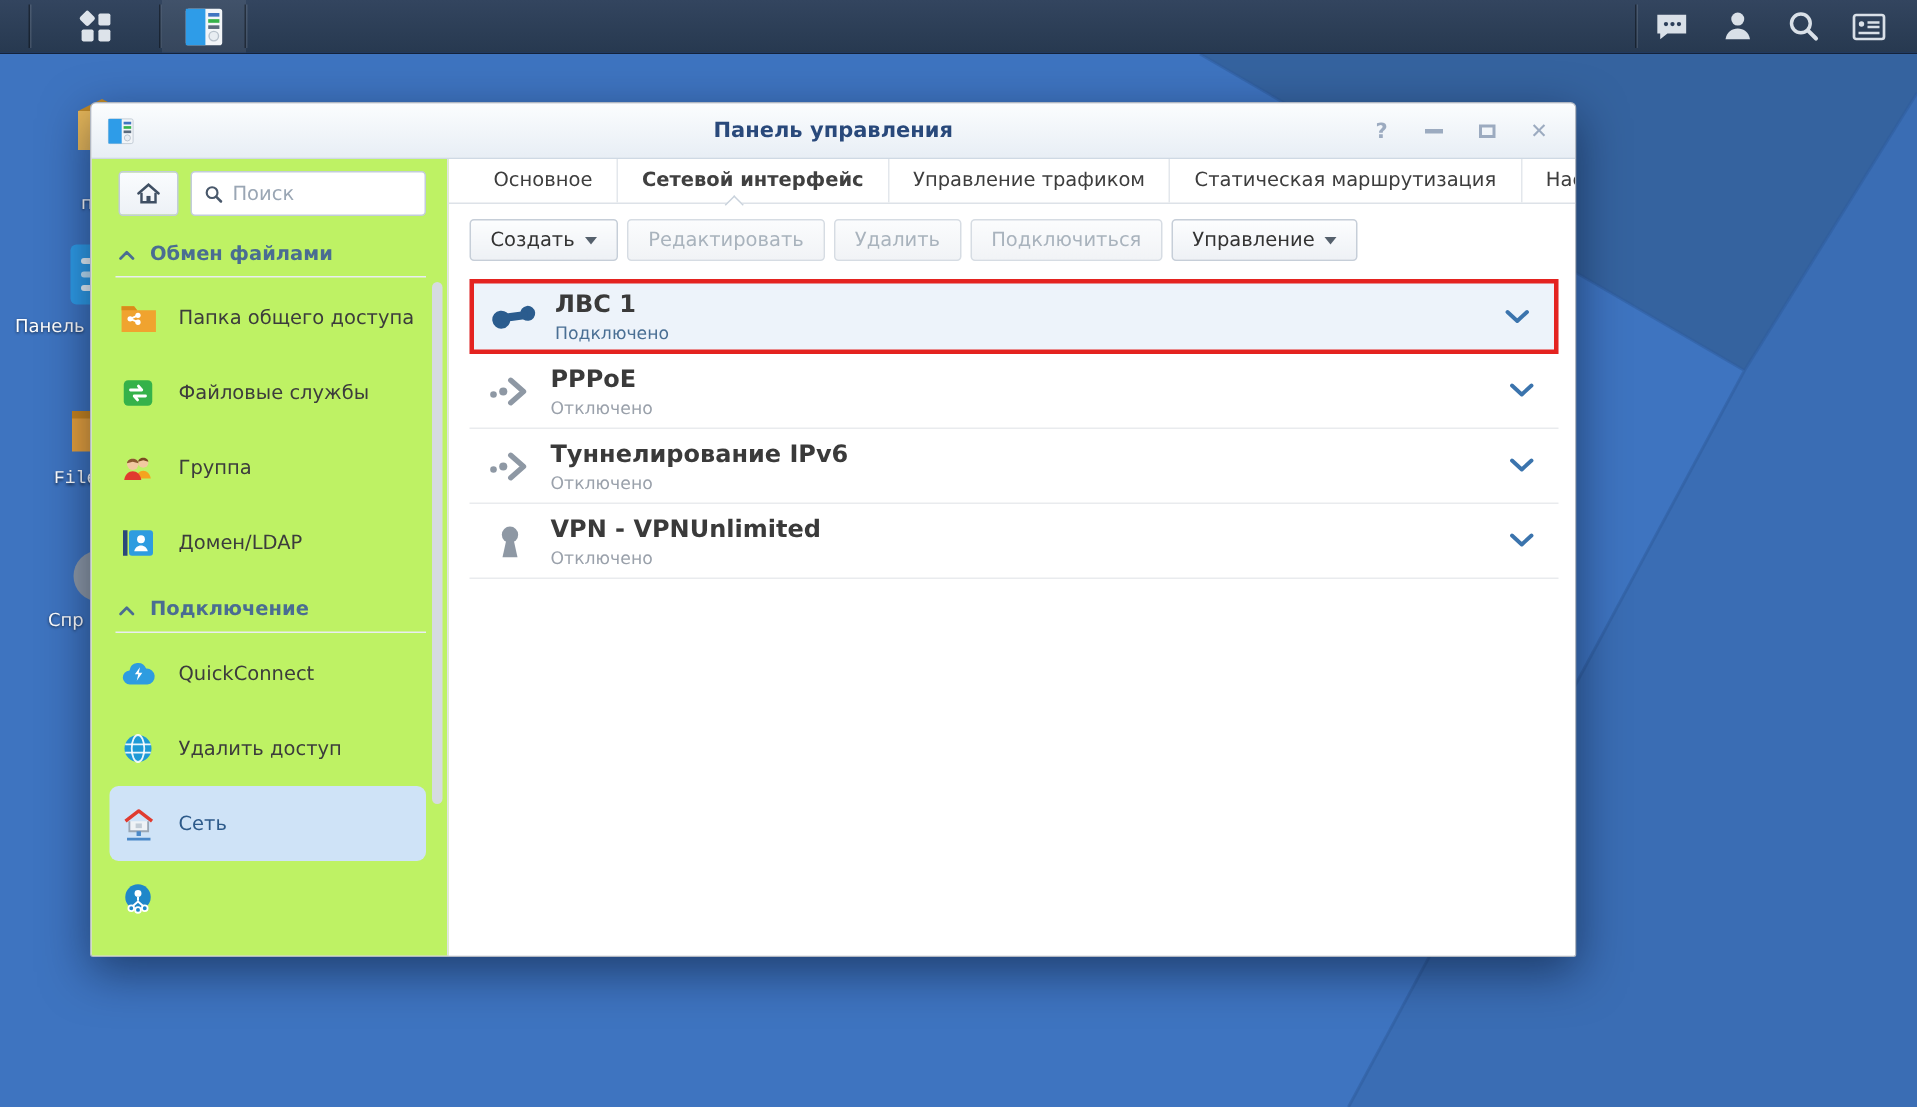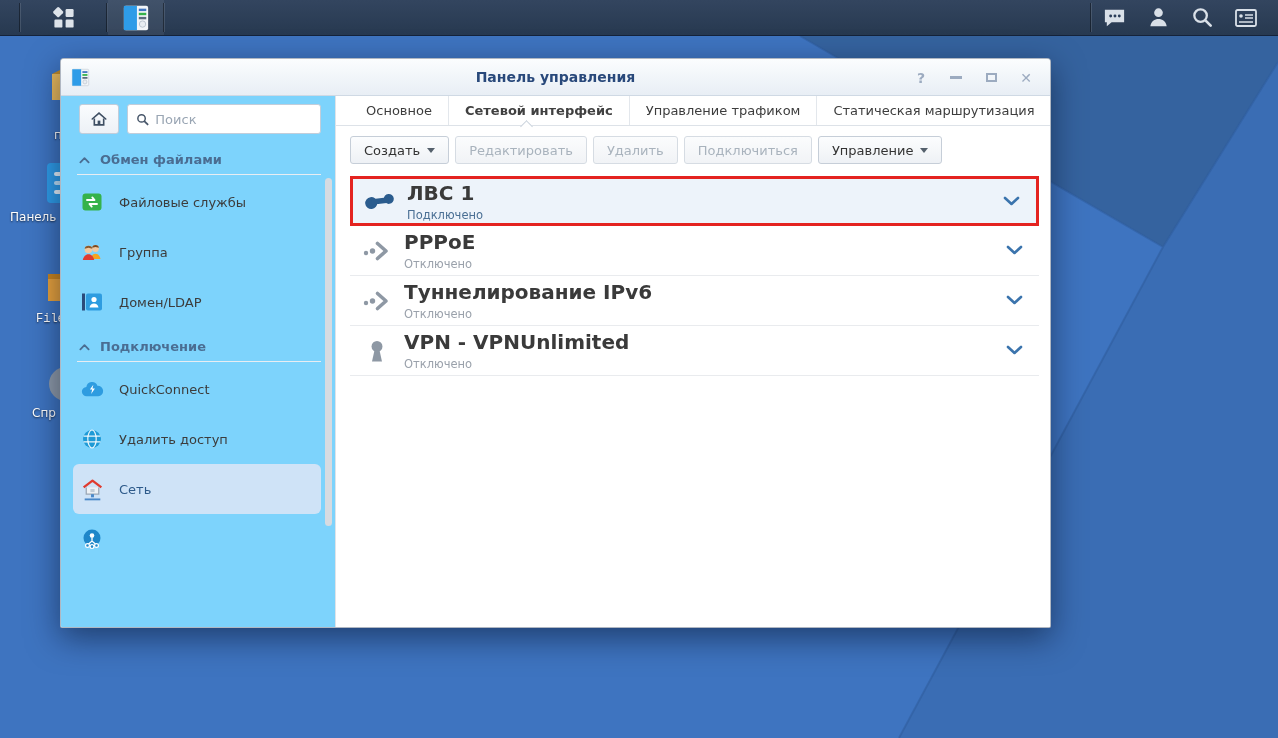--- a/index.html
+++ b/index.html
@@ -20,36 +20,36 @@
   .taskbar { position:absolute; left:0; top:0; right:0; height:36px; z-index:5;
     background:linear-gradient(#33455f,#273950); border-bottom:1px solid #15233a;
     display:flex; align-items:stretch; }
   .tb-divider { width:1px; background:rgba(255,255,255,.12); box-shadow:-1px 0 0 rgba(0,0,0,.4); margin:3px 0; }
   .tb-app { width:86px; display:flex; align-items:center; justify-content:center; cursor:pointer; background:transparent; border:none; }
   .tb-app.active { width:56px; background:rgba(255,255,255,.07); }
   .tb-right { margin-left:auto; display:flex; align-items:stretch; padding-right:10px; }
   .tb-btn { width:44px; display:flex; align-items:center; justify-content:center; cursor:pointer; background:transparent; border:none; }
 
   
-  .window { position:absolute; left:60px; top:58px; width:991px; height:570px; z-index:10;
+  .window { position:absolute; left:60px; top:68px; width:991px; height:570px; z-index:10;
     background:#fff; border-radius:4px 4px 2px 2px; border:1px solid rgba(30,50,80,.35);
     box-shadow:0 10px 32px rgba(0,10,30,.5); overflow:hidden; }
   .titlebar { position:relative; height:37px; background:linear-gradient(#fbfdfe,#e8eef5);
     border-bottom:1px solid #cfd9e4; display:flex; align-items:center; }
   .win-app-icon { margin-left:10px; display:flex; }
   .win-title { position:absolute; left:0; right:0; text-align:center; font-size:14px; font-weight:bold; color:#29497b; }
   .win-controls { position:absolute; right:16px; top:0; height:37px; display:flex; align-items:center; gap:19px; color:#9cabc0; }
   .wc { width:16px; height:16px; display:flex; align-items:center; justify-content:center; cursor:pointer; font-size:14px; font-weight:bold; color:#9cabc0; }
   .wc-min i { display:block; width:12px; height:3px; background:#9cabc0; }
   .wc-max i { display:block; width:11px; height:9px; border:2px solid #9cabc0; }
 
   .win-body { display:flex; height:532px; }
 
   
-  .sidebar { position:relative; width:275px; border-right:1px solid #dfe3e8; background:#7dd3fc; flex:none; overflow:hidden; }
+  .sidebar { position:relative; width:238px; border-right:1px solid #dfe3e8; background:#bef264; flex:none; overflow:hidden; }
   .sb-top { display:flex; gap:8px; padding:8px 14px 6px 18px; align-items:center; }
   .home-btn { width:40px; height:30px; border:1px solid #c2cdda; border-radius:3px;
     background:linear-gradient(#fafcfe,#edf1f6); display:flex; align-items:center; justify-content:center; cursor:pointer; }
   .search { flex:1; height:30px; border:1px solid #c2cdda; border-radius:3px; background:#fff;
     display:flex; align-items:center; gap:6px; padding:0 8px; }
   .search input { border:none; outline:none; width:100%; font-size:13px; color:#333; font-family:inherit; }
   .search input::placeholder { color:#9aa6b4; }
   .sb-sec { display:flex; align-items:center; gap:10px; margin:6px 14px 2px 16px; padding:6px 0 7px 2px;
     border-bottom:1px solid #e9edf2; font-size:13px; font-weight:bold; color:#4a6d92; cursor:pointer; }
   .sb-item { height:50px; display:flex; align-items:center; gap:14px; padding-left:18px;
@@ -72,21 +72,21 @@
     background:linear-gradient(#fcfdfe,#eef1f5); font-size:13px; color:#333; margin-right:6px;
     display:inline-flex; align-items:center; gap:7px; cursor:pointer; font-family:inherit; }
   .btn.disabled { color:#a9b3bd; border-color:#d6dce3; background:linear-gradient(#fbfcfd,#f1f3f6); cursor:default; }
   .caret { width:0; height:0; border-left:4px solid transparent; border-right:4px solid transparent; border-top:5px solid #55606c; }
 
   .iface-list { margin:4px 11px 0 14px; }
   .iface-row { position:relative; height:50px; display:flex; align-items:center; border-bottom:1px solid #e9ebee; cursor:pointer; }
   .iface-row.highlighted { background:#edf3fa; border:3px solid #e42320; }
   .iface-ic { width:54px; display:flex; justify-content:center; flex:none; }
   .iface-txt { display:flex; flex-direction:column; gap:3px; }
-  .iface-name { font-size:20px; font-weight:bold; color:#3a3a3a; }
+  .iface-name { font-size:16px; font-weight:bold; color:#3a3a3a; }
   .iface-status { font-size:11.5px; color:#9aa1ab; }
   .iface-row.connected .iface-status { color:#4a6f94; }
   .iface-chev { margin-left:auto; padding-right:16px; display:flex; }
 </style>
 </head>
 <body>
 
 <svg class="desktop-bg" width="1278" height="738" viewBox="0 0 1278 738">
   <rect width="1278" height="738" fill="#3a6cb6"></rect>
   <polygon points="800,36 1163,247 1278,62 1278,36" fill="#35639f"></polygon>
@@ -227,20 +227,33 @@
         </div>
       </div>
 
       <div class="sb-sec">
         <svg width="11" height="8" viewBox="0 0 12 8">
           <path d="M1.5 6.5 L6 2 L10.5 6.5" fill="none" stroke="#4a6d92" stroke-width="2" stroke-linecap="round" stroke-linejoin="round"></path>
         </svg>
         <span>Обмен файлами</span>
       </div>
 
+      <div class="sb-item">
+        <span class="sb-ic">
+          <svg width="25" height="22" viewBox="0 0 24 21">
+            <path d="M1 3h8l2 2.5h12v14H1z" fill="#f0a32f"></path>
+            <path d="M1 3h8l2 2.5H1z" fill="#d98c1a"></path>
+            <path d="M6.5 11l5-2.2M6.5 11l5 2.2" stroke="#fff" stroke-width="1.2"></path>
+            <circle cx="6.5" cy="11" r="1.7" fill="#fff"></circle>
+              <circle cx="11.5" cy="8.8" r="1.7" fill="#fff"></circle>
+              <circle cx="11.5" cy="13.2" r="1.7" fill="#fff"></circle>
+          </svg>
+        </span>
+        <span>Папка общего доступа</span>
+      </div>
 
       <div class="sb-item">
         <span class="sb-ic">
           <svg width="24" height="24" viewBox="0 0 24 24">
             <rect x="2.5" y="3.5" width="19" height="17" rx="3" fill="#35b24a"></rect>
             <path d="M7 10h7.5L12.3 7.4 M17 14h-7.5l2.2 2.6" stroke="#fff" stroke-width="1.9" fill="none" stroke-linecap="round" stroke-linejoin="round"></path>
           </svg>
         </span>
         <span>Файловые службы</span>
       </div>

